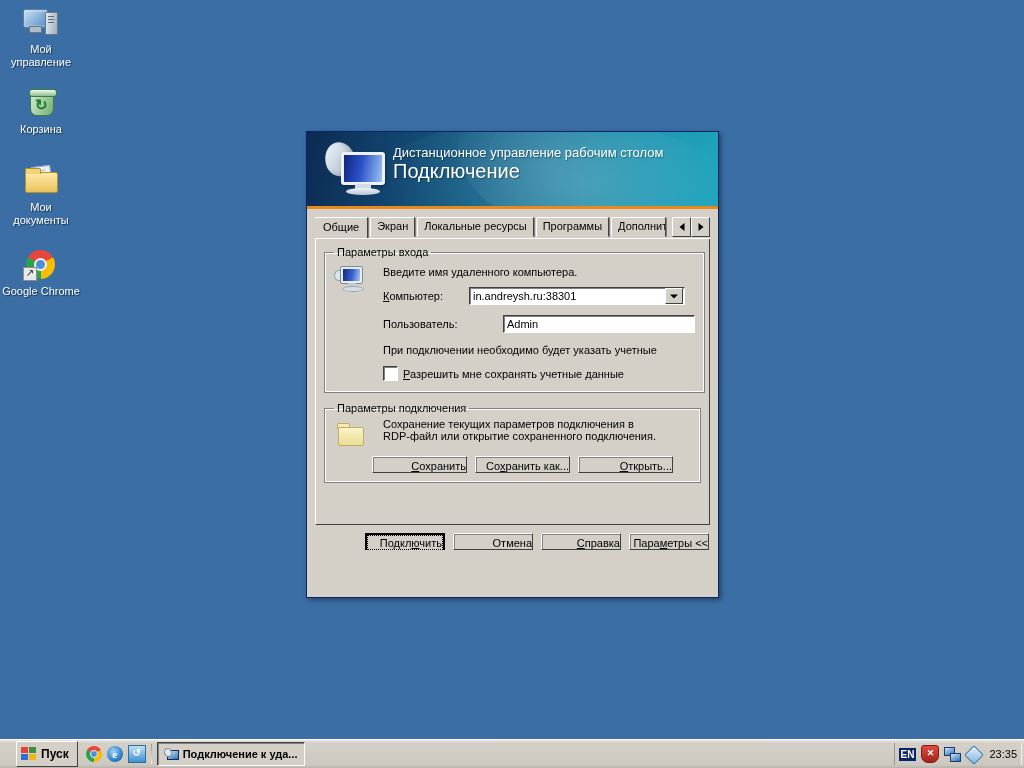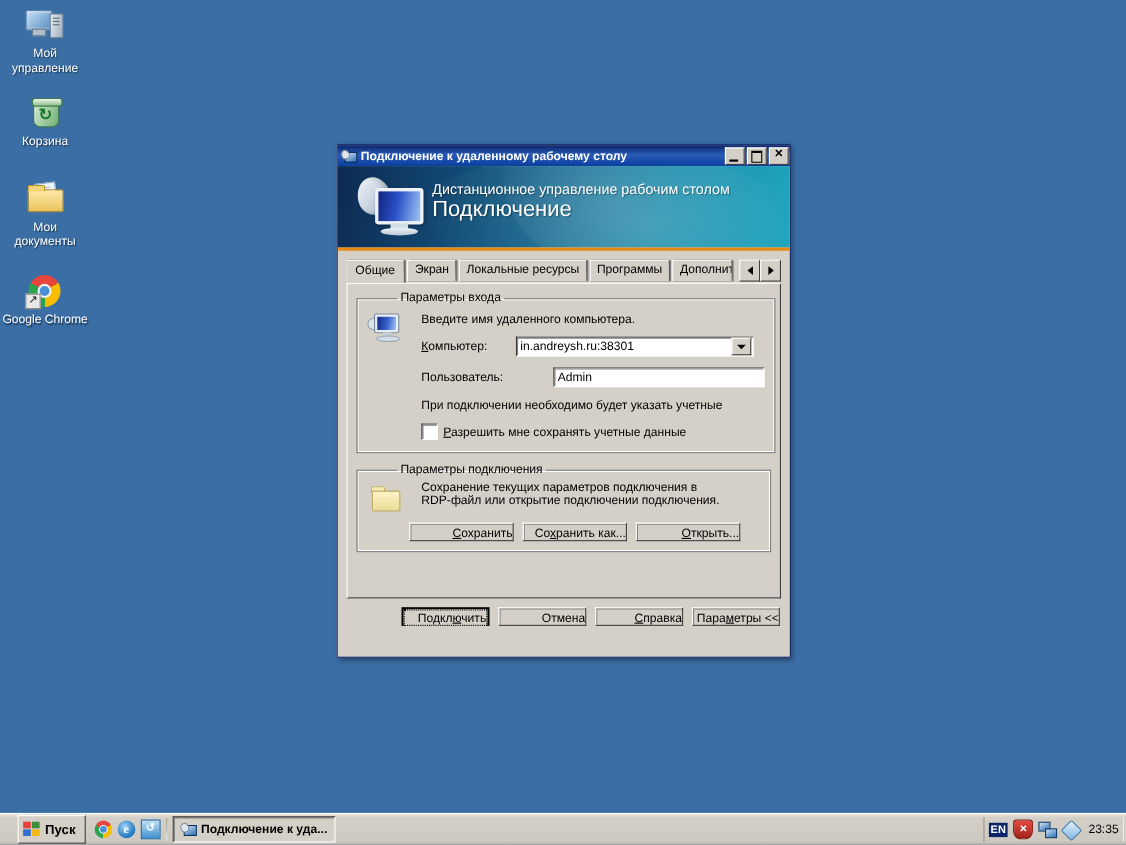--- a/index.html
+++ b/index.html
@@ -295,21 +295,21 @@
   }
 
   fieldset.grp {
     border: 1px solid #808080;
     border-top-color: #808080;
     box-shadow: 1px 1px 0 #fff inset, -1px -1px 0 #fff inset;
     margin: 0 0 9px 0;
     padding: 4px 9px 9px 9px;
     position: relative;
   }
-  fieldset.grp legend { padding: 0 3px; margin-left: 27px; }
+  fieldset.grp legend { padding: 0 3px; }
 
   .row { display: flex; align-items: center; }
   .ico-monitor {
     width: 34px; height: 28px; position: relative; flex: 0 0 auto;
     margin-right: 4px;
   }
   .ico-monitor .sc {
     position:absolute; left:6px; top:2px; width:23px; height:18px;
     background:#e8edf2; border:1px solid #7c8b99; border-radius:2px;
     box-sizing:border-box; padding:2px;
@@ -559,33 +559,20 @@
       <span class="ball"></span>
         <span class="sc">↗</span>
     </span>
     <span class="cap">Google Chrome</span>
   </div>
 
 </div>
 
 <div id="dialog">
 
-  <div id="titlebar">
-    <span class="ticon"></span>
-    <span class="tt">Подключение к удаленному рабочему столу</span>
-    <span class="sysbtn sb-min">
-        <i></i>
-      </span>
-    <span class="sysbtn sb-max">
-        <i></i>
-      </span>
-    <span class="sysbtn sb-close">
-        <i>✕</i>
-      </span>
-  </div>
 
   <div id="banner">
     <div class="swoosh1"></div>
     <div class="swoosh2"></div>
     <div class="curve"></div>
     <div class="logo">
       <span class="dish"></span>
         <span class="arm"></span>
       <span class="screen"></span>
         <span class="stand"></span>
@@ -660,21 +647,21 @@
       <fieldset class="grp">
         <legend>Параметры подключения</legend>
 
         <div class="row" style="align-items:flex-start;">
           <span class="ico-folder" style="margin-top:3px;">
             <span class="t"></span>
               <span class="b"></span>
           </span>
           <div style="flex:1 1 auto; padding-left:11px;">
             <div>Сохранение текущих параметров подключения в</div>
-            <div>RDP-файл или открытие подключении подключения.</div>
+            <div>RDP-файл или открытие сохраненного подключения.</div>
           </div>
         </div>
 
         <div id="savebar">
           <div class="btn"><span class="u">С</span>охранить</div>
           <div class="btn">Со<span class="u">х</span>ранить как...</div>
           <div class="btn"><span class="u">О</span>ткрыть...</div>
         </div>
       </fieldset>
 

